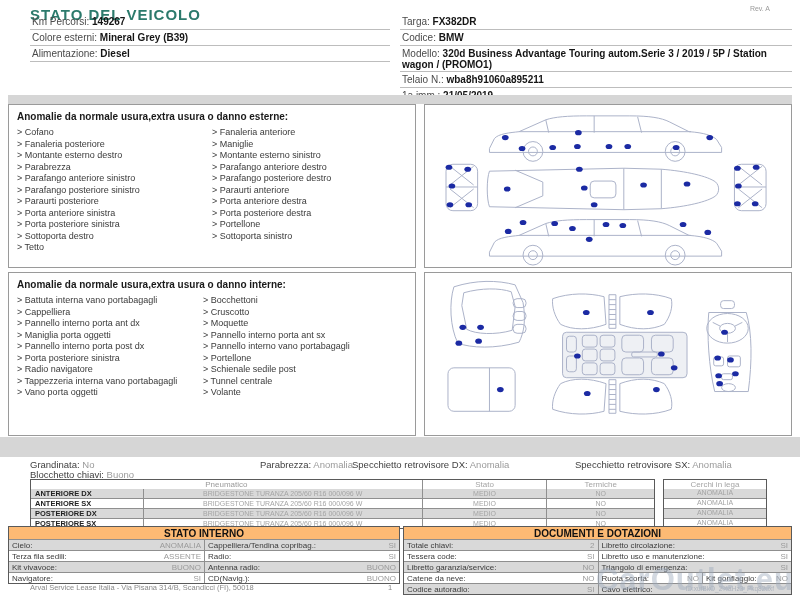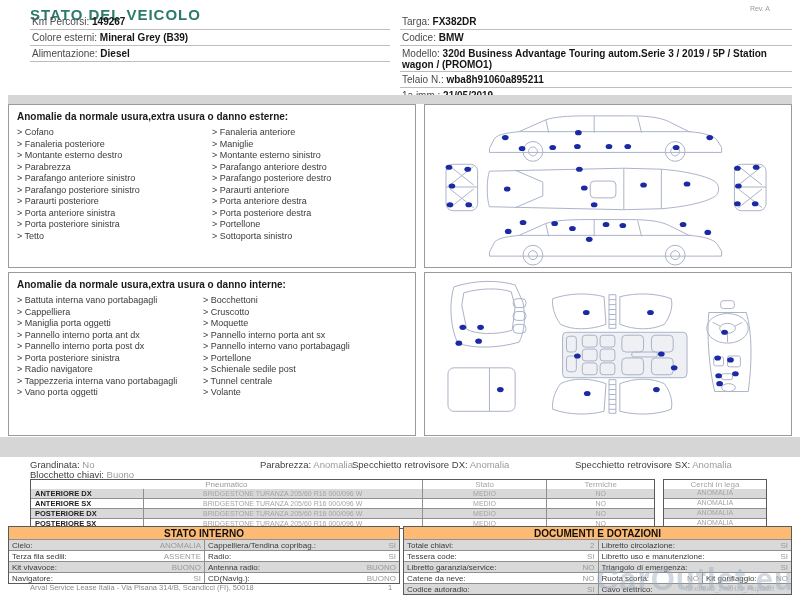--- a/index.html
+++ b/index.html
@@ -104,20 +104,21 @@
       <div id="ext-left" class="alist">
           <div class="item">Cofano</div>
           <div class="item">Fanaleria posteriore</div>
           <div class="item">Montante esterno destro</div>
           <div class="item">Parabrezza</div>
           <div class="item">Parafango anteriore sinistro</div>
           <div class="item">Parafango posteriore sinistro</div>
           <div class="item">Paraurti posteriore</div>
           <div class="item">Porta anteriore sinistra</div>
           <div class="item">Porta posteriore sinistra</div>
+          <div class="item">Sottoporta destro</div>
           <div class="item">Tetto</div>
         </div>
       <div id="ext-right" class="alist">
           <div class="item">Fanaleria anteriore</div>
           <div class="item">Maniglie</div>
           <div class="item">Montante esterno sinistro</div>
           <div class="item">Parafango anteriore destro</div>
           <div class="item">Parafango posteriore destro</div>
           <div class="item">Paraurti anteriore</div>
           <div class="item">Porta anteriore destra</div>
@@ -189,22 +190,22 @@
         </g>
     </svg>
   </div>
 
   <div id="int-box" class="abox">
     <h2>Anomalie da normale usura,extra usura o danno interne:</h2>
     <div class="cols">
       <div id="int-left" class="alist">
           <div class="item">Battuta interna vano portabagagli</div>
           <div class="item">Cappelliera</div>
+          <div class="item">Pannello interno porta ant dx</div>
           <div class="item">Maniglia porta oggetti</div>
-          <div class="item">Pannello interno porta ant dx</div>
           <div class="item">Pannello interno porta post dx</div>
           <div class="item">Porta posteriore sinistra</div>
           <div class="item">Radio navigatore</div>
           <div class="item">Tappezzeria interna vano portabagagli</div>
           <div class="item">Vano porta oggetti</div>
         </div>
       <div id="int-right" class="alist">
           <div class="item">Bocchettoni</div>
           <div class="item">Cruscotto</div>
           <div class="item">Moquette</div>

